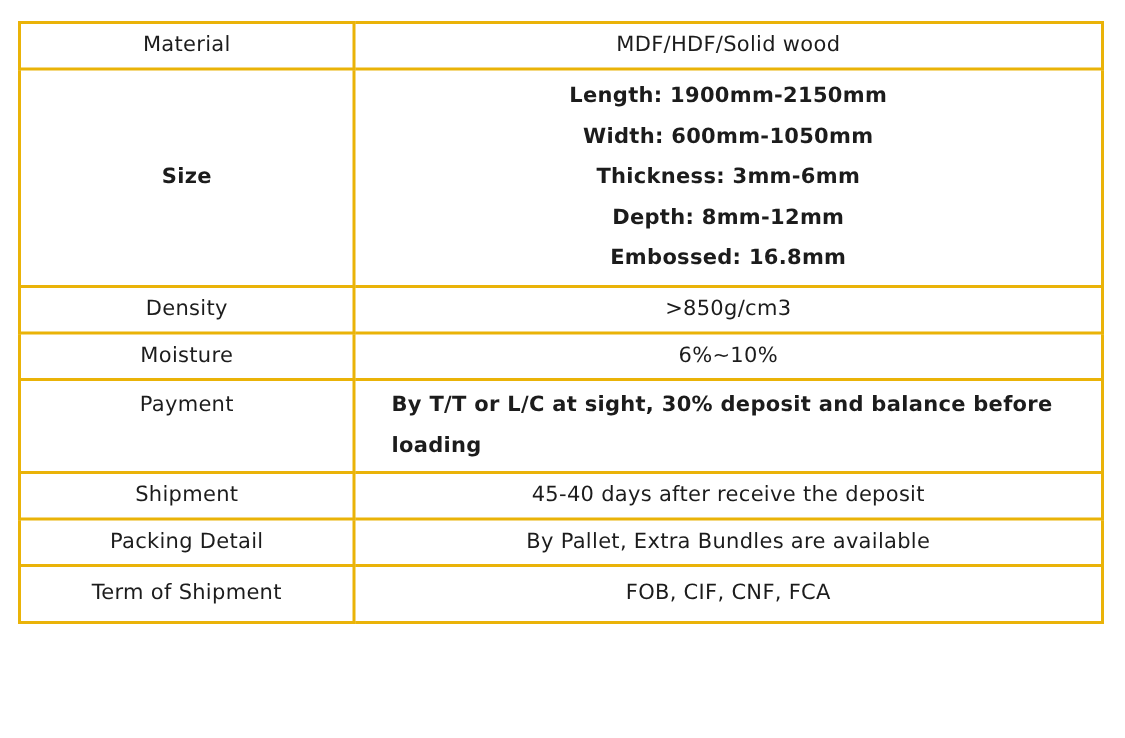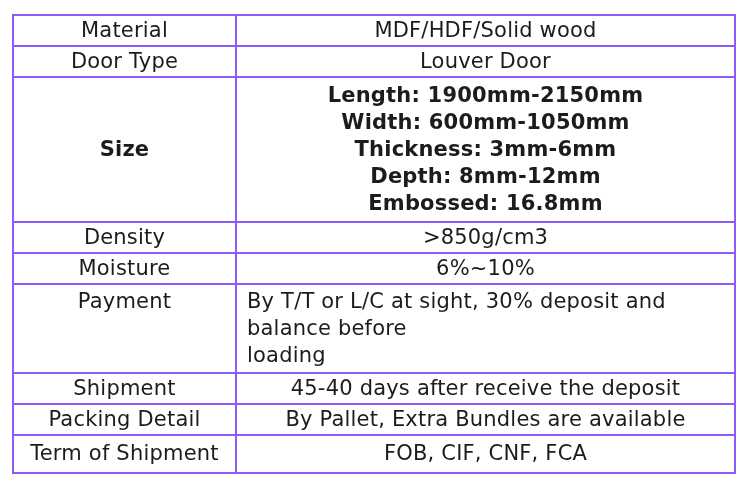--- a/index.html
+++ b/index.html
@@ -22,40 +22,41 @@
   }
   table.spec {
     border-collapse: collapse;
     table-layout: fixed;
     width: 722px;
     background: #ffffff;
   }
   table.spec col.c-label { width: 223px; }
   table.spec col.c-value { width: 499px; }
   table.spec td {
-    border: 2px solid #8b5cf6;
-    font-size: 21px;
+    border: 2px solid #eab308;
+    font-size: 14px;
     line-height: 27px;
     padding: 1px 8px;
     text-align: center;
     vertical-align: middle;
     letter-spacing: 0.2px;
   }
   table.spec td.value {
     white-space: pre-line;
   }
   tr.row-payment td {
     vertical-align: top;
     padding-top: 3px;
     padding-bottom: 3px;
     margin-top: 19px;
   }
   tr.row-payment td.value {
     text-align: left;
-    padding-left: 10px;
+    padding-left: 24px;
+    font-weight: bold;
   }
   tr.row-size td {
     padding-top: 4px;
     padding-bottom: 4px;
     font-weight: bold;
   }
   tr.row-last td {
     padding-top: 4px;
     padding-bottom: 5px;
   }
@@ -66,24 +67,20 @@
 <div class="table-wrap">
   <table class="spec">
     <colgroup>
       <col class="c-label">
       <col class="c-value">
     </colgroup>
     <tbody>
       <tr>
         <td class="label">Material</td>
         <td class="value">MDF/HDF/Solid wood</td>
-      </tr>
-      <tr>
-        <td class="label">Door Type</td>
-        <td class="value">Louver Door</td>
       </tr>
       <tr class="row-size">
         <td class="label">Size</td>
         <td class="value">Length: 1900mm-2150mm
 Width: 600mm-1050mm
 Thickness: 3mm-6mm
 Depth: 8mm-12mm
 Embossed: 16.8mm</td>
       </tr>
       <tr>

